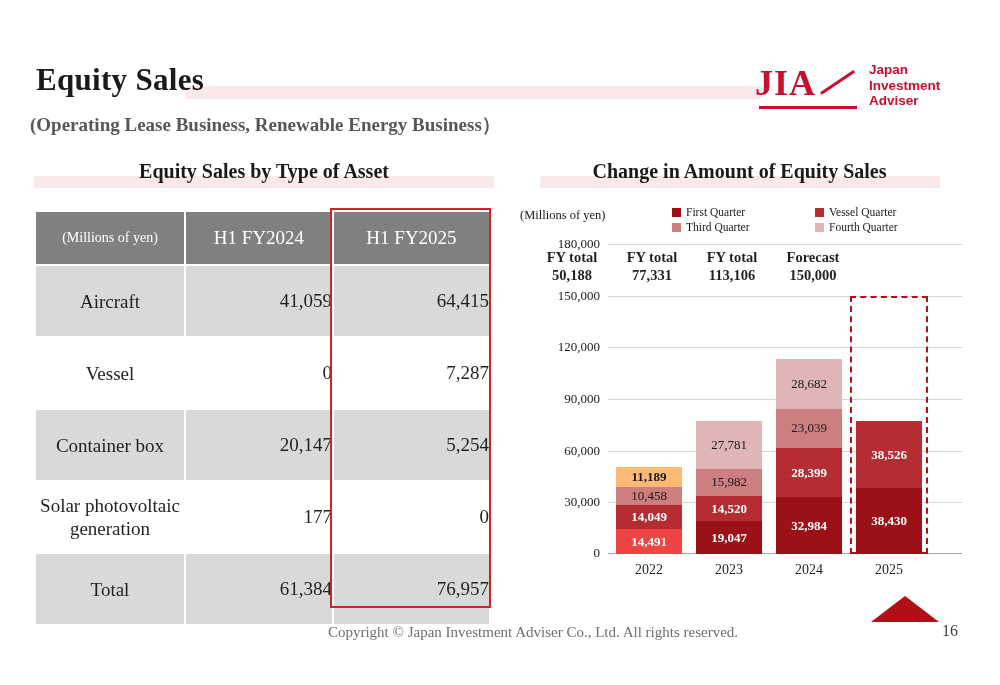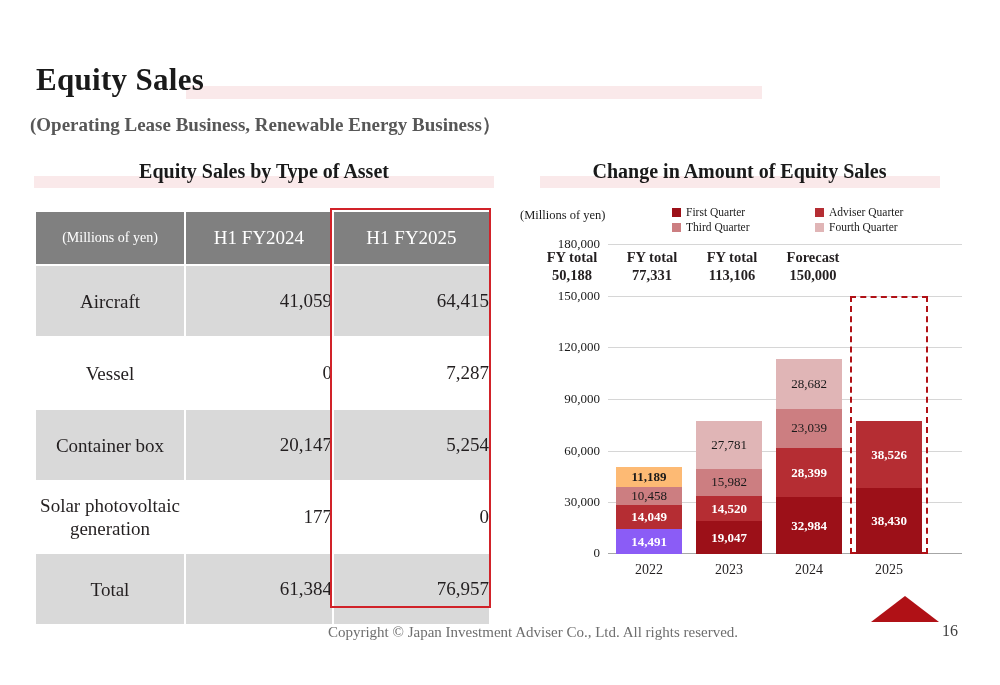--- a/index.html
+++ b/index.html
@@ -318,20 +318,30 @@
 <body>
 
 <div class="slide">
 
   <div class="title-bar">
     <div class="title-underlay"></div>
     <div class="slide-title">Equity Sales</div>
   </div>
   <div class="slide-subtitle">(Operating Lease Business, Renewable Energy Business）</div>
 
+  <div class="logo">
+    <div class="logo-jia">JIA</div>
+    <div class="logo-rule"></div>
+    <div class="logo-rule2"></div>
+    <div class="logo-words">
+      <div>Japan</div>
+      <div>Investment</div>
+      <div>Adviser</div>
+    </div>
+  </div>
 
   <div class="sec-head-bg" id="sec-left-bg"></div>
   <div class="sec-head" id="sec-left">Equity Sales by Type of Asset</div>
   <div class="sec-head-bg" id="sec-right-bg"></div>
   <div class="sec-head" id="sec-right">Change in Amount of Equity Sales</div>
 
   <table class="asset-table">
     <colgroup>
         <col class="c1">
         <col class="c2">
@@ -376,21 +386,21 @@
     <div class="units-label">(Millions of  yen)</div>
 
     <div class="legend">
       <div class="legend-row">
         <div class="legend-item">
           <span class="legend-swatch" style="background:#9c1018"></span>
           <span>First Quarter</span>
         </div>
         <div class="legend-item">
           <span class="legend-swatch" style="background:#b52d33"></span>
-          <span>Adviser Quarter</span>
+          <span>Vessel Quarter</span>
         </div>
       </div>
       <div class="legend-row">
         <div class="legend-item">
           <span class="legend-swatch" style="background:#cc7e81"></span>
           <span>Third Quarter</span>
         </div>
         <div class="legend-item">
           <span class="legend-swatch" style="background:#e0b5b6"></span>
           <span>Fourth Quarter</span>
@@ -433,21 +443,21 @@
         <span class="ytick">60,000</span>
       </div>
       <div class="gridline" style="top:258.3px;">
         <span class="ytick">30,000</span>
       </div>
       <div class="axis-x">
         <span class="ytick" style="top:0;">0</span>
       </div>
 
       <div class="bar-group" style="left:8px;">
-        <div class="seg dark" style="background:#8b5cf6; height:24.9px; bottom:0;">
+        <div class="seg dark" style="background:#ef4444; height:24.9px; bottom:0;">
           <span>14,491</span>
         </div>
         <div class="seg dark" style="background:#b52d33; height:24.2px; bottom:24.9px;padding-left:28px;">
           <span>14,049</span>
         </div>
         <div class="seg" style="background:#cc7e81; height:18.0px; bottom:49.1px;">
           <span>10,458</span>
         </div>
         <div class="seg" style="background:#fdba74; height:20px; bottom:67.1px;font-weight:bold;">
           <span>11,189</span>

